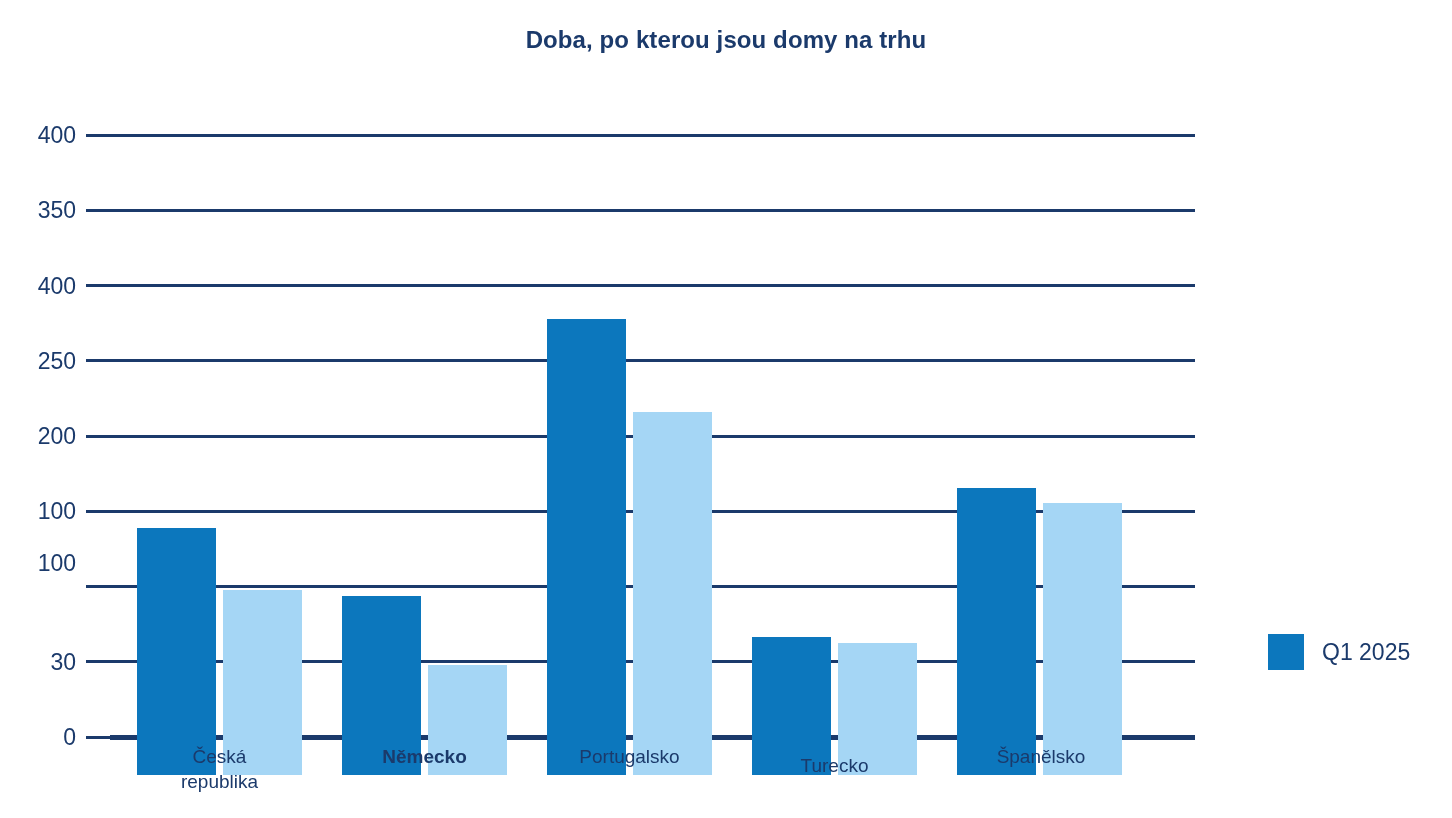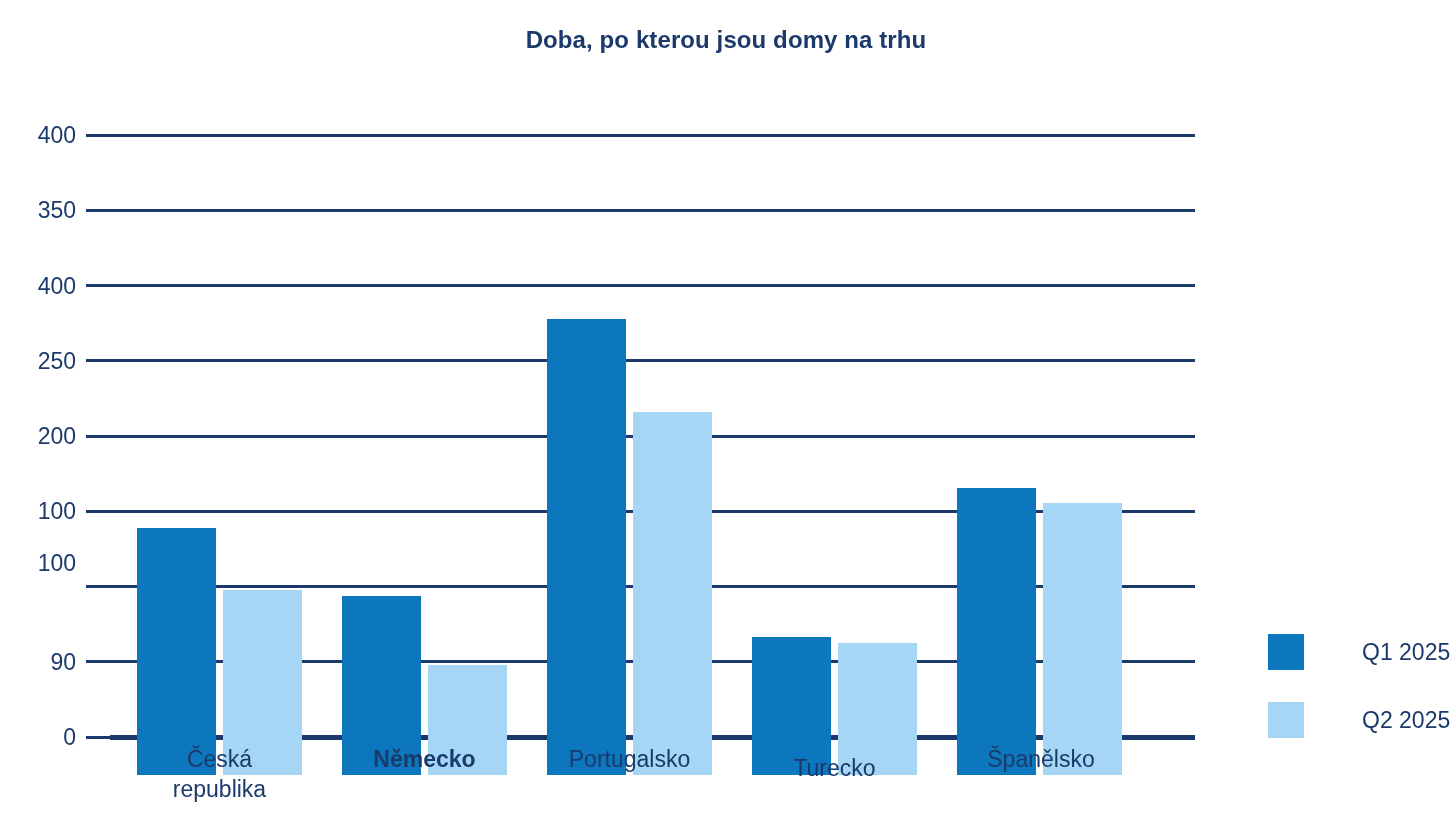--- a/index.html
+++ b/index.html
@@ -68,38 +68,37 @@
     bottom:0;
   }
   .bar.q1{background:#0c77bd;}
   .bar.q2{background:#a5d6f5;}
 
   
   .cat-label{
     position:absolute;
     top:744px;
     text-align:center;
-    font-size:23px;
+    font-size:19px;
     color:#1b3a6b;
     line-height:1.32;
     white-space:pre-line;
   }
 
   
   .legend{
     position:absolute;
     left:1268px;
     top:634px;
   }
   .legend-row{
     display:flex;
     align-items:center;
     height:36px;
     margin-bottom:32px;
-    gap:40px;
   }
   .legend-row:last-child{margin-bottom:0;}
   .legend-swatch{
     width:36px;height:36px;
     flex:0 0 auto;
   }
   .legend-swatch.q1{background:#0c77bd;}
   .legend-swatch.q2{background:#a5d6f5;}
   .legend-text{
     margin-left:18px;
@@ -133,21 +132,21 @@
       <div class="tick-stub" style="top: 299.5px;"></div>
       <div class="ytick-label" style="top: 301px;">200</div>
       <div class="gridline" style="top: 374.75px;"></div>
       <div class="tick-stub" style="top: 374.75px;"></div>
       <div class="ytick-label" style="top: 376.25px;">100</div>
       <div class="gridline" style="top: 450px;"></div>
       <div class="tick-stub" style="top: 450px;"></div>
       <div class="ytick-label" style="top: 428px;">100</div>
       <div class="gridline" style="top: 525.25px;"></div>
       <div class="tick-stub" style="top: 525.25px;"></div>
-      <div class="ytick-label" style="top: 526.75px;">90</div>
+      <div class="ytick-label" style="top: 526.75px;">30</div>
       <div class="gridline baseline" style="top: 600px;"></div>
       <div class="tick-stub" style="top: 600.5px;"></div>
       <div class="ytick-label" style="top: 602px;">0</div>
       <div class="bar-group" style="left: 27px; width: 165px;">
         <div class="bar q1" title="Q1 2025 — Česká republika: 164" style="left: 0px; width: 79px; height: 246.82px; background: rgb(12, 119, 189);"></div>
         <div class="bar q2" title="Q2 2025 — Česká republika: 123" style="left: 86px; width: 79px; height: 185.115px; background: rgb(165, 214, 245);"></div>
       </div>
       <div class="bar-group" style="left: 232px; width: 165px;">
         <div class="bar q1" title="Q1 2025 — Německo: 119" style="left: 0px; width: 79px; height: 179.095px; background: rgb(12, 119, 189);"></div>
         <div class="bar q2" title="Q2 2025 — Německo: 73" style="left: 86px; width: 79px; height: 109.865px; background: rgb(165, 214, 245);"></div>
@@ -175,19 +174,15 @@
       <div class="cat-label" style="left: 694.5px; width: 280px; margin-top: 9px;">Turecko</div>
       <div class="cat-label" style="left: 901px; width: 280px;">Španělsko</div>
     </div>
 
   <div class="legend" id="legend">
 
   <div class="legend-row">
         <span class="legend-swatch q1" style="background: rgb(12, 119, 189);"></span>
         <span class="legend-text">Q1 2025</span>
       </div>
-      <div class="legend-row">
-        <span class="legend-swatch q2" style="background: rgb(165, 214, 245);"></span>
-        <span class="legend-text">Q2 2025</span>
-      </div>
     </div>
 
 </div>
 
 </body></html>

